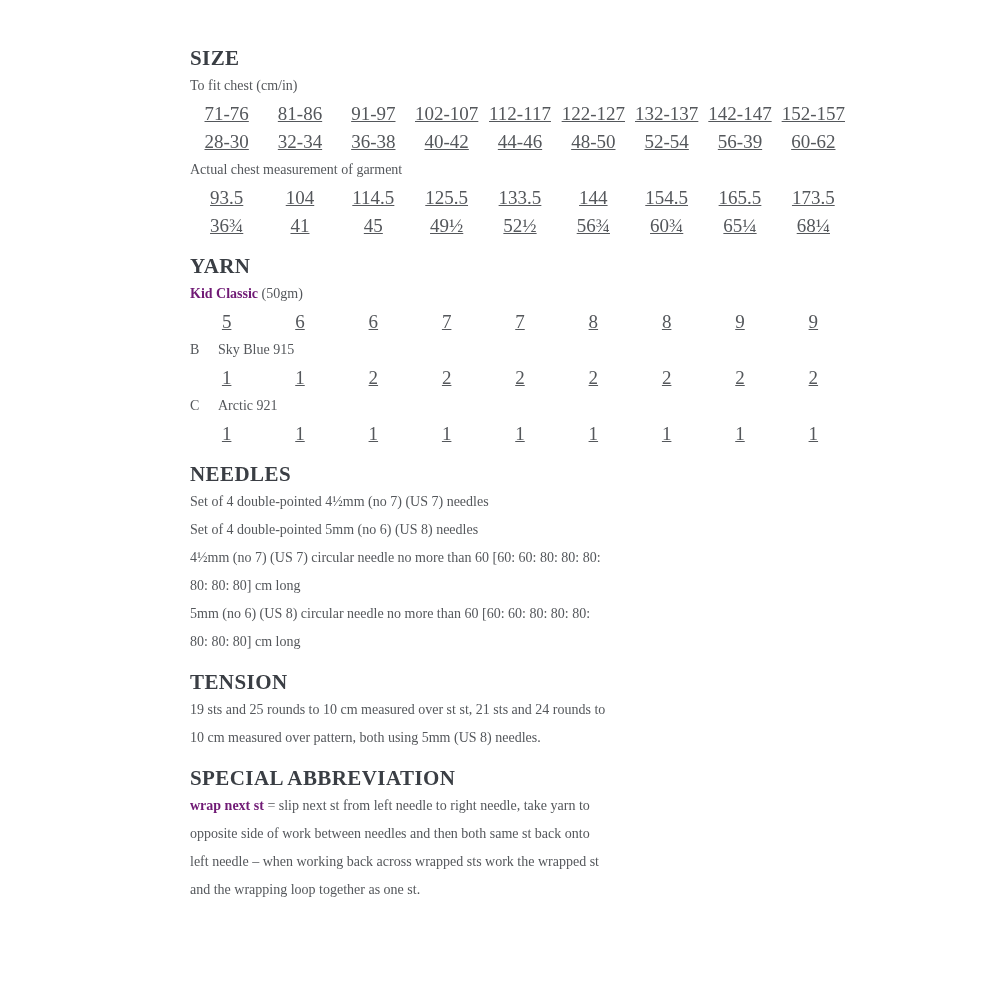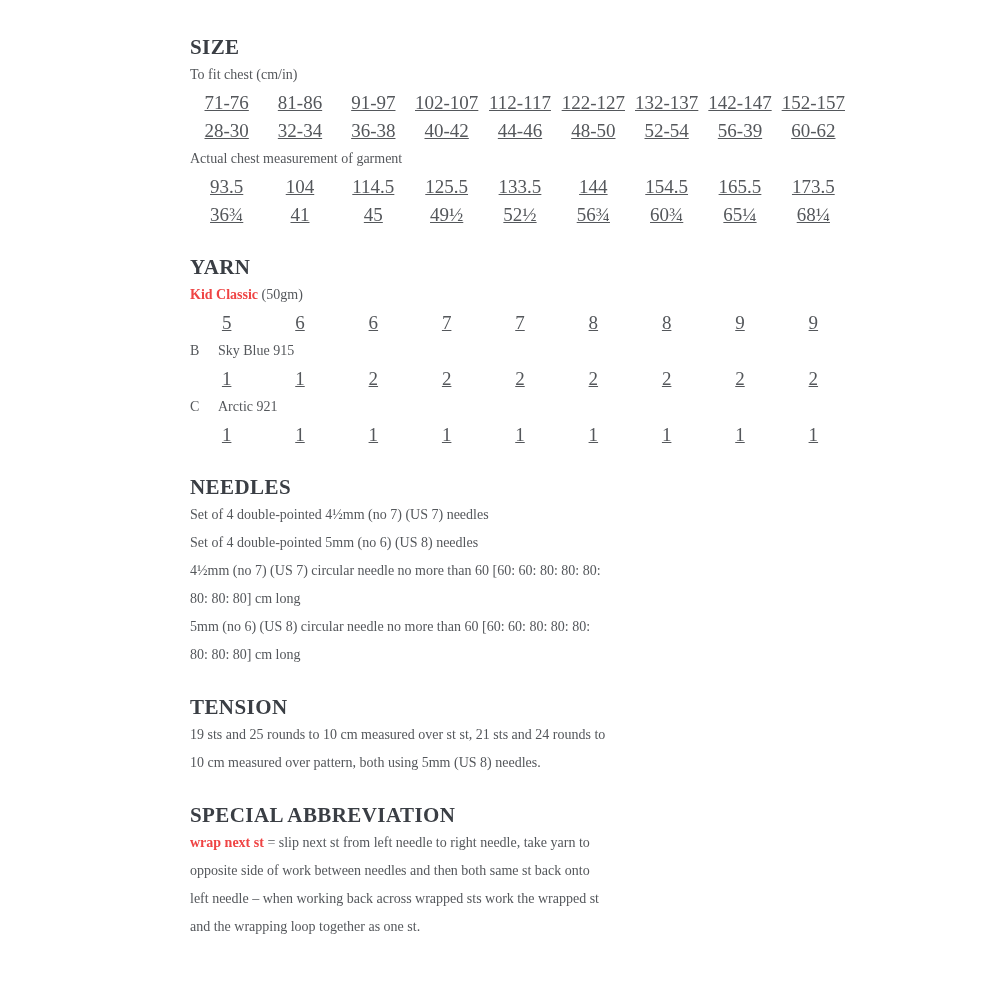--- a/index.html
+++ b/index.html
@@ -11,40 +11,40 @@
     width: 1000px;
     height: 1000px;
     overflow: hidden;
     font-family: "Liberation Serif", "DejaVu Serif", serif;
     color: #54575b;
   }
   .page {
     padding: 28px 0 0 190px;
     width: 680px;
   }
-  .section { margin-top: 24px; }
-  .section:first-child { margin-top: 5px; }
+  .section { margin-top: 12px; }
+  .section:first-child { margin-top: 16px; }
 
   h2 {
     margin: 0;
     font-size: 21px;
     line-height: 28px;
     font-weight: 700;
     letter-spacing: 0.02em;
     color: #3a3e44;
   }
   .line {
     font-size: 14px;
     line-height: 28px;
     white-space: nowrap;
     margin: 0;
   }
   strong {
     font-weight: 700;
-    color: #ef4444;
+    color: #701a75;
     text-align: right;
   }
   .grid-row {
     display: grid;
     grid-template-columns: repeat(9, 1fr);
     width: 660px;
     font-size: 19px;
     line-height: 28px;
     text-decoration: underline;
   }

